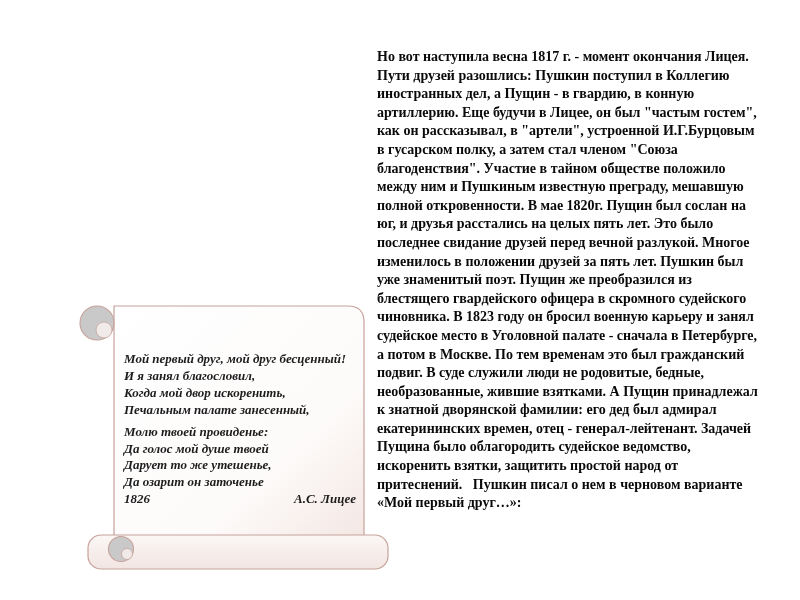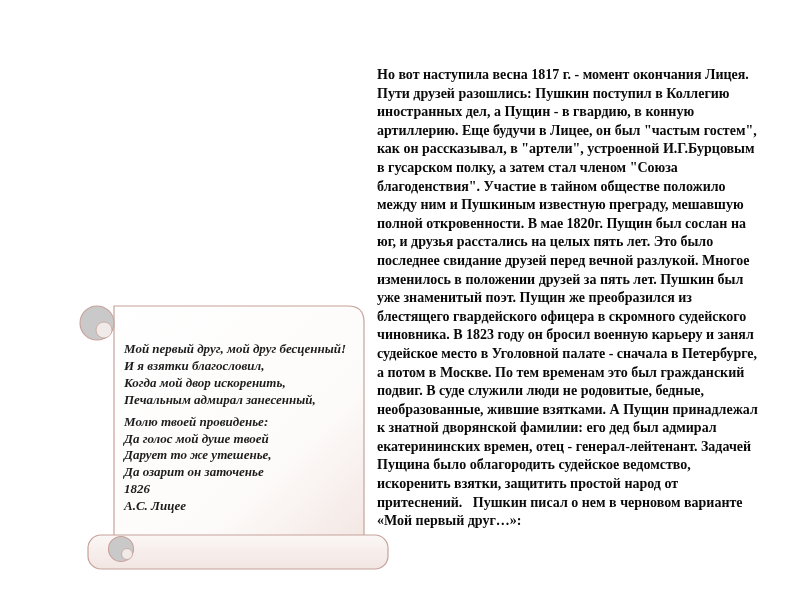--- a/index.html
+++ b/index.html
@@ -9,56 +9,55 @@
   }
   #slide {
     position: relative;
     width: 800px; height: 600px;
     background: #ffffff;
     overflow: hidden;
   }
   
   .main-text {
     position: absolute;
-    left: 377px; top: 66px;
+    left: 377px; top: 48px;
     width: 383px;
     font-family: "Liberation Serif", serif;
     font-weight: bold;
     font-size: 14px;
     line-height: 18.6px;
     color: #0a0a0a;
     white-space: pre-wrap;
     text-align: left;
   }
   
   .scroll-wrap {
     position: absolute;
     left: 78px; top: 296px;
     width: 320px; height: 282px;
   }
   .scroll-wrap svg { display: block; }
   
   .poem {
     position: absolute;
-    left: 124px; top: 341px;
+    left: 124px; top: 351px;
     width: 232px;
     font-family: "Liberation Serif", serif;
     font-style: italic;
     font-weight: bold;
     font-size: 13px;
     line-height: 16.9px;
     color: #1c1c1c;
   }
   .poem .stanza2 { margin-top: 5px; }
   .poem-line { white-space: nowrap; }
   .poem-footer {
     display: flex;
     justify-content: space-between;
     white-space: nowrap;
-    flex-direction: column;
   }
 </style>
 </head>
 <body>
 
 <div id="slide">
 
   <div class="main-text">Но вот наступила весна 1817 г. - момент окончания Лицея. Пути друзей разошлись: Пушкин поступил в Коллегию иностранных дел, а Пущин - в гвардию, в конную артиллерию. Еще будучи в Лицее, он был "частым гостем", как он рассказывал, в "артели", устроенной И.Г.Бурцовым в гусарском полку, а затем стал членом "Союза благоденствия". Участие в тайном обществе положило между ним и Пушкиным известную преграду, мешавшую полной откровенности. В мае 1820г. Пущин был сослан на юг, и друзья расстались на целых пять лет. Это было последнее свидание друзей перед вечной разлукой. Многое изменилось в положении друзей за пять лет. Пушкин был уже знаменитый поэт. Пущин же преобразился из блестящего гвардейского офицера в скромного судейского чиновника. В 1823 году он бросил военную карьеру и занял судейское место в Уголовной палате - сначала в Петербурге, а потом в Москве. По тем временам это был гражданский подвиг. В суде служили люди не родовитые, бедные, необразованные, жившие взятками. А Пущин принадлежал к знатной дворянской фамилии: его дед был адмирал екатерининских времен, отец - генерал-лейтенант. Задачей Пущина было облагородить судейское ведомство, искоренить взятки, защитить простой народ от притеснений.   Пушкин писал о нем в черновом варианте «Мой первый друг…»:</div>
 
   <div class="scroll-wrap">
@@ -83,23 +82,23 @@
       <circle cx="26" cy="34" r="8" fill="#f0eae8" stroke="#c6a29a" stroke-width="0.8"></circle>
 
       <circle cx="43" cy="253" r="12.5" fill="#c9c9c9" stroke="#c6a29a" stroke-width="1.1"></circle>
       <circle cx="49" cy="258" r="5.5" fill="#f0eae8" stroke="#c6a29a" stroke-width="0.8"></circle>
     </svg>
   </div>
 
   <div class="poem">
     <div class="stanza">
       <div class="poem-line">Мой первый друг, мой друг бесценный!</div>
-      <div class="poem-line">И я взятки благословил,</div>
+      <div class="poem-line">И я занял благословил,</div>
       <div class="poem-line">Когда мой двор искоренить,</div>
-      <div class="poem-line">Печальным адмирал занесенный,</div>
+      <div class="poem-line">Печальным палате занесенный,</div>
     </div>
     <div class="stanza stanza2">
       <div class="poem-line">Молю твоей провиденье:</div>
       <div class="poem-line">Да голос мой душе твоей</div>
       <div class="poem-line">Дарует то же утешенье,</div>
       <div class="poem-line">Да озарит он заточенье</div>
     </div>
     <div class="poem-footer">
       <span>1826</span>
       <span>А.С. Лицее</span>

